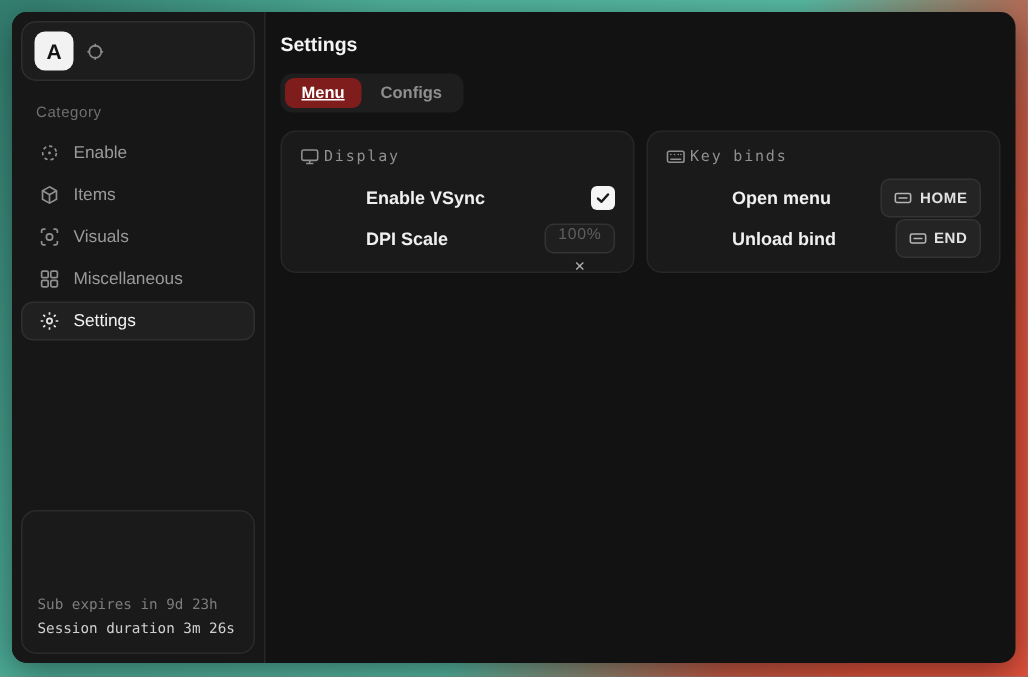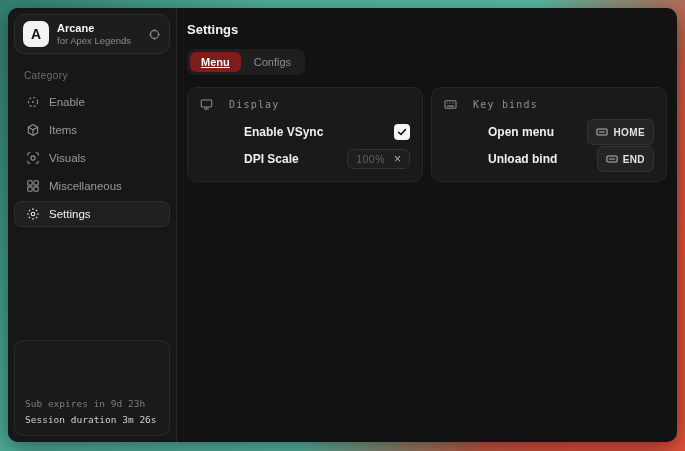--- a/index.html
+++ b/index.html
@@ -51,43 +51,43 @@
   .foot-lit { color:#cfcfcf; }
   
   .main { flex:1; padding:14px 10px 10px 10px; }
   .page-title { font-size:13px; font-weight:bold; color:#f5f5f5; }
   .tabs {
     display:inline-flex; gap:2px; background:#1e1e1e; border-radius:8px;
     padding:3px; margin-top:12px;
   }
   .tab {
     border:none; background:transparent; color:#8f8f8f; font-size:11px;
-    font-family:inherit; padding:4px 11px; border-radius:6px; cursor:pointer;
+    font-family:inherit; padding:4px 11px; border-radius:6px; cursor:pointer;font-weight:bold;
   }
   .tab.active { background:#7f1d1d; color:#fff; font-weight:bold;text-decoration:underline; }
   .cards { display:flex; gap:8px; margin-top:12px; }
   .card {
     width:236px; background:#1a1a1a; border:1px solid #272727;
     border-radius:10px; padding:10px 12px;
   }
   .card-head {
-    display:flex; align-items:center; gap:16px; color:#909090;
+    display:flex; align-items:center; gap:3px; color:#909090;
     font-family:"DejaVu Sans Mono", monospace; font-size:10px; letter-spacing:1.2px;
     margin-bottom:11px;
   }
   .row { display:flex; align-items:center; justify-content:space-between; height:20px; margin-bottom:7px; }
   .row:last-child { margin-bottom:2px; }
   .row-label { font-size:12px; font-weight:600; color:#f0f0f0;margin-left:44px; }
   .checkbox {
     width:16px; height:16px; background:#f5f5f5; border-radius:4px;
     display:flex; align-items:center; justify-content:center; cursor:pointer;
   }
   .dpi-control {
     display:flex; align-items:center; gap:9px; height:20px; padding:0 8px;
-    background:#1f1f1f; border:1px solid #333; border-radius:6px; cursor:text;
+    background:#1f1f1f; border:1px solid #333; border-radius:6px; cursor:text;flex-direction:column;
   }
   .dpi-value { font-size:10.5px; color:#5f5f5f; letter-spacing:.5px; }
   .dpi-clear { font-size:12px; color:#b0b0b0; cursor:pointer; line-height:1; }
   .bind {
     display:flex; align-items:center; gap:5px; height:20px; padding:12px 8px;
     background:#242424; border:1px solid #333; border-radius:6px;
     color:#e2e2e2; font-size:10px; font-weight:bold; letter-spacing:.4px;
     font-family:inherit; cursor:pointer;
   }
   .bind .ic { display:flex; color:#b5b5b5; }
@@ -95,24 +95,20 @@
 </style>
 </head>
 <body>
 
 <div class="window">
 
   <aside class="sidebar">
     <div class="brand-card">
       <div class="logo">
         <span>A</span>
-      </div>
-      <div class="brand-text">
-        <div class="brand-title">Arcane</div>
-        <div class="brand-sub">for Apex Legends</div>
       </div>
       <span class="brand-icon">
         <svg width="13" height="13" viewBox="0 0 16 16" fill="none" stroke="currentColor" stroke-width="1.4">
           <circle cx="8" cy="8" r="5"></circle>
             <path d="M8 1.5v2.5M8 12v2.5M1.5 8H4M12 8h2.5"></path>
         </svg>
       </span>
     </div>
 
     <div class="cat-label">Category</div>

